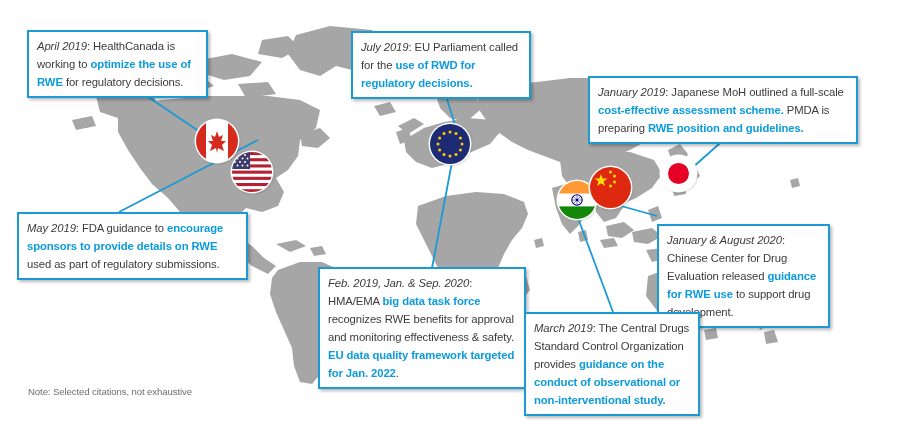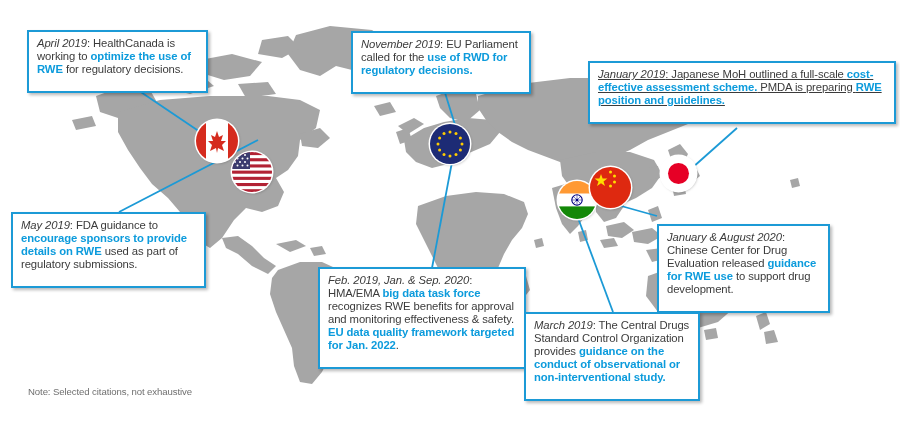--- a/index.html
+++ b/index.html
@@ -17,24 +17,24 @@
   #marker-layer{z-index:3;}
   #callout-layer{z-index:4;}
   #note-layer{z-index:5;}
 
   .callout{
     position:absolute;
     background:#ffffff;
     border:2px solid #1C9AD6;
     box-sizing:border-box;
     box-shadow:2px 2px 3px rgba(0,0,0,0.28);
-    padding:5px 7px 15px 8px;
+    padding:5px 7px 5px 8px;
     color:#3b3b3b;
     font-size:11.3px;
-    line-height:13px;
+    line-height:18px;
     letter-spacing:-0.1px;
   }
   .callout .date{font-style:italic;color:#3b3b3b;}
   .callout .hl{color:#0C9BDC;font-weight:bold;}
   .note{
     position:absolute;
     left:28px;top:386px;
     font-size:9.6px;
     color:#6f6f6f;
     letter-spacing:-0.1px;
@@ -250,28 +250,28 @@
     </div>
   </div>
 
   <div id="callout-layer" class="layer">
 
     <div class="callout" style="left:27px;top:30px;width:181px;">
       <span class="date">April 2019</span><span>: HealthCanada is working to </span><span class="hl">optimize the use of RWE</span><span> for regulatory decisions.</span>
     </div>
 
     <div class="callout" style="left:351px;top:31px;width:180px;">
-      <span class="date">November 2019</span><span>: EU Parliament called for the </span><span class="hl">use of RWD for regulatory decisions.</span>
-    </div>
-
-    <div class="callout" style="left:588px;top:61px;width:308px;text-decoration:underline;">
+      <span class="date">July 2019</span><span>: EU Parliament called for the </span><span class="hl">use of RWD for regulatory decisions.</span>
+    </div>
+
+    <div class="callout" style="left:588px;top:76px;width:270px;">
       <span class="date">January 2019</span><span>: Japanese MoH outlined a full-scale </span><span class="hl">cost-effective assessment scheme.</span><span> PMDA is preparing </span><span class="hl">RWE position and guidelines.</span>
     </div>
 
-    <div class="callout" style="left:11px;top:212px;width:195px;">
+    <div class="callout" style="left:17px;top:212px;width:231px;">
       <span class="date">May 2019</span><span>: FDA guidance to </span><span class="hl">encourage sponsors to provide details on RWE</span><span> used as part of regulatory submissions.</span>
     </div>
 
     <div class="callout" style="left:657px;top:192px;width:173px;margin-top:32px;">
       <span class="date">January &amp; August 2020</span><span>: Chinese Center for Drug Evaluation released </span><span class="hl">guidance for RWE use</span><span> to support drug development.</span>
     </div>
 
     <div class="callout" style="left:318px;top:267px;width:208px;">
       <span class="date">Feb. 2019, Jan. &amp; Sep. 2020</span><span>: HMA/EMA </span><span class="hl">big data task force</span><span> recognizes RWE benefits for approval and monitoring effectiveness &amp; safety. </span><span class="hl">EU data quality framework targeted for Jan. 2022</span><span>.</span>
     </div>

